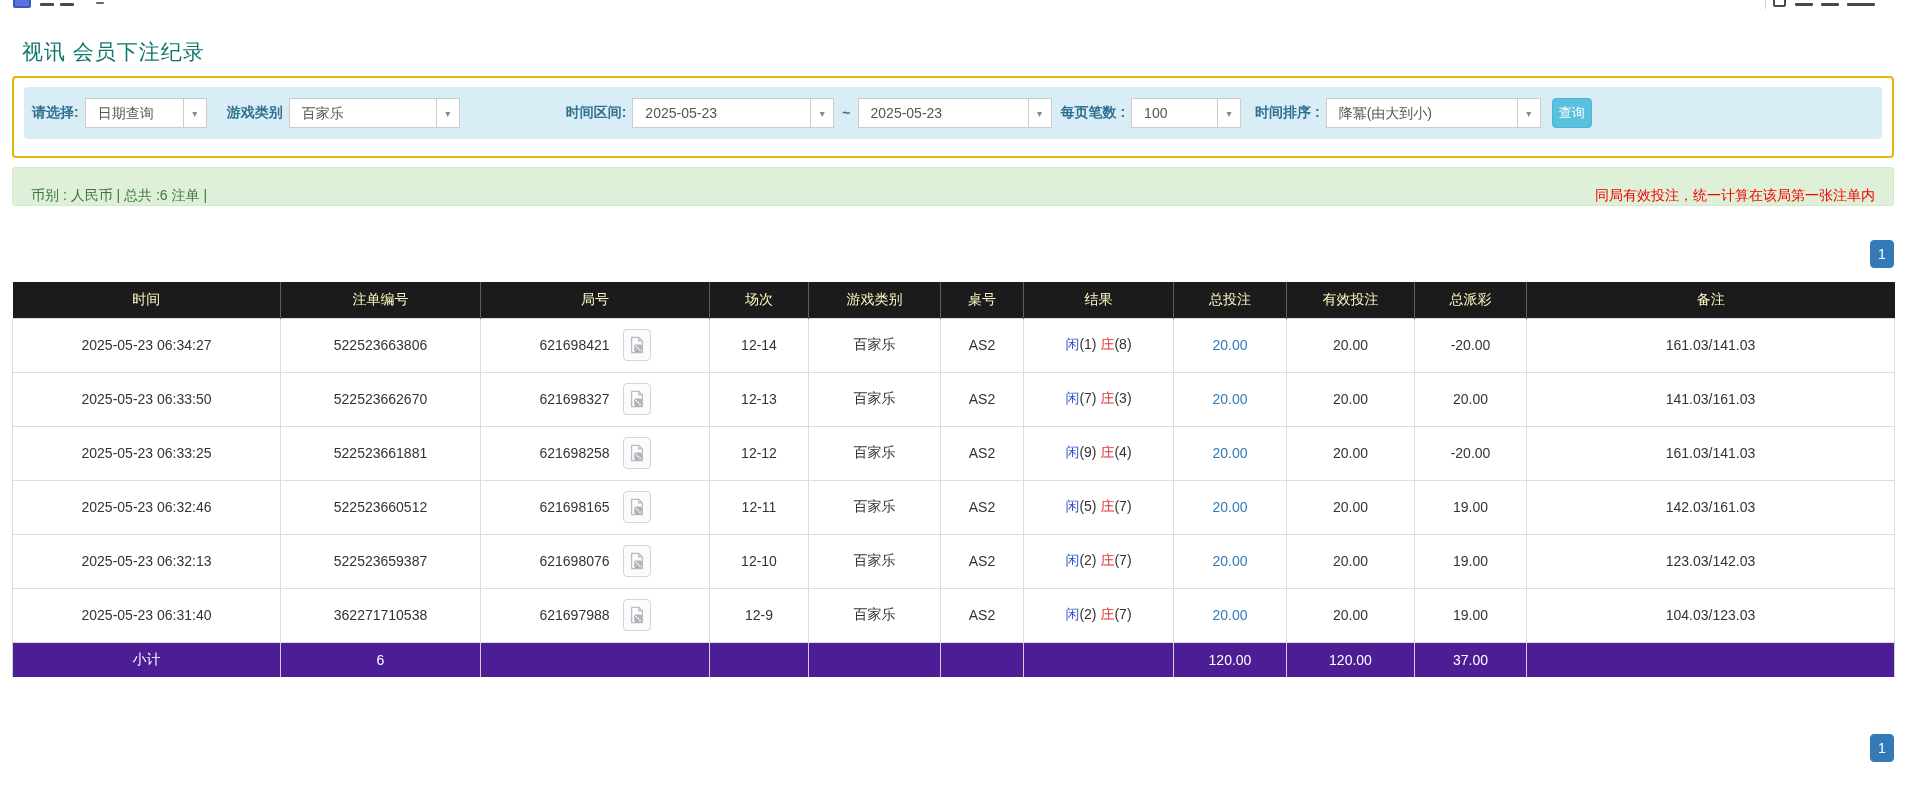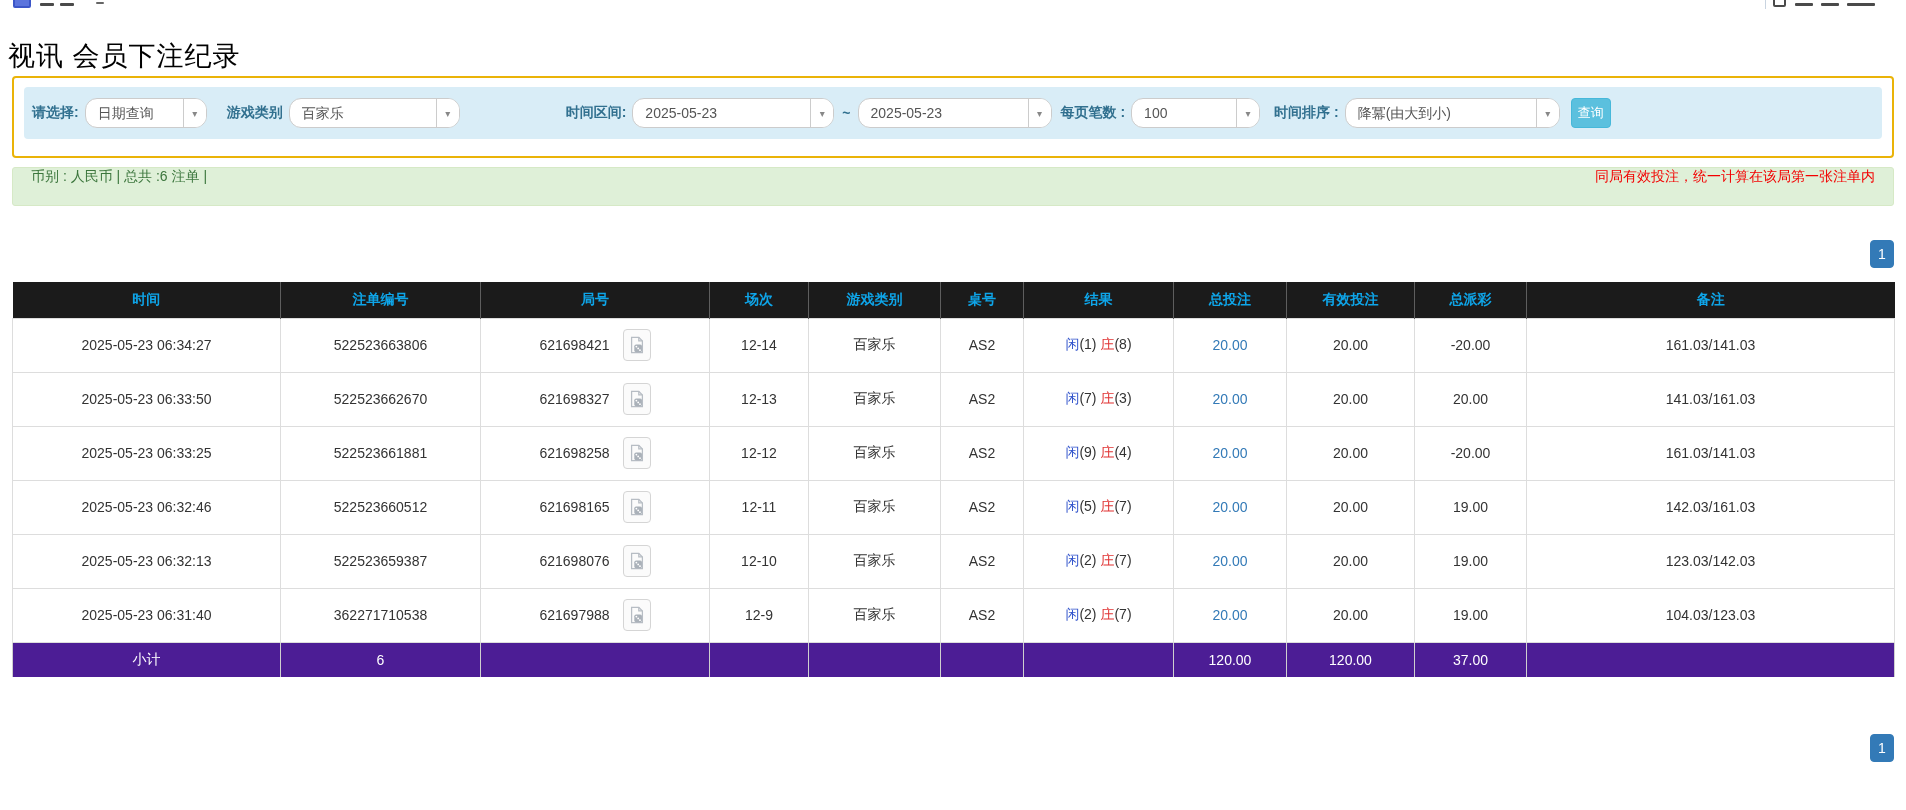--- a/index.html
+++ b/index.html
@@ -8,55 +8,55 @@
 
   
   .top-strip { position: absolute; top: 0; left: 0; width: 1906px; height: 9px; overflow: hidden; }
   .clip-box-blue { position: absolute; top: -6px; left: 13px; width: 18px; height: 14px;
     border: 2px solid #3c56c8; background: #5b74dd; border-radius: 2px; }
   .clip-stroke { position: absolute; background: #4a4a4a; height: 3px; border-radius: 1px; }
   .clip-divider { position: absolute; top: 0; width: 1px; height: 9px; background: #c9d4e0; }
   .clip-box-outline { position: absolute; top: -5px; width: 13px; height: 12px; border: 2px solid #4a4a4a; border-radius: 2px; background:#fff; }
 
   
-  .page-title { position: absolute; top: 38px; left: 8px; font-size: 27px; font-weight: 500; color: #000000; letter-spacing: 1px; }
+  .page-title { position: absolute; top: 38px; left: 22px; font-size: 21px; font-weight: 500; color: #0f766e; letter-spacing: 1px; }
 
   
   .filter-container { position: absolute; top: 76px; left: 12px; width: 1882px; height: 82px;
     background: #fff; border: 2px solid #eab308; border-radius: 4px; }
   .filter-bar { position: absolute; top: 9px; left: 10px; right: 10px; height: 52px;
     background: #d9edf7; border-radius: 4px; display: flex; align-items: center; padding: 0 8px; }
   .flabel { font-size: 14px; font-weight: bold; color: #31708f; white-space: nowrap; }
-  .sel { height: 30px; background: #fff; border: 1px solid #ccc; border-radius: 12px;
+  .sel { height: 30px; background: #fff; border: 1px solid #ccc; border-radius: 0;
     display: flex; align-items: stretch; cursor: pointer; overflow: hidden; }
   .sel-text { flex: 1; font-size: 14px; color: #555; padding: 6px 0 0 12px; white-space: nowrap; overflow: hidden; }
   .sel-caret { width: 23px; border-left: 1px solid #ccc; display: flex; align-items: center;
     justify-content: center; color: #888; font-size: 10px; background: #fff; }
   .tilde { font-size: 14px; color: #31708f; font-weight: bold; }
   .search-btn { width: 40px; height: 30px; background: #5bc0de; border: 1px solid #46b8da;
     border-radius: 4px; color: #fff; font-size: 13px; cursor: pointer; font-family: inherit; padding: 0; }
 
   
   .summary-bar { position: absolute; top: 167px; left: 12px; width: 1882px; height: 39px;
     background: #dff0d8; border: 1px solid #d6e9c6; border-radius: 3px;
-    display: flex; align-items: flex-start; justify-content: space-between; padding: 0 18px; }
+    display: flex; align-items: flex-end; justify-content: space-between; padding: 0 18px; }
   .summary-left { font-size: 14px; color: #3c763d; }
   .summary-right { font-size: 14px; color: #f30000; }
 
   
   .pager { position: absolute; right: 12px; width: 24px; height: 28px; }
   .pager-top { top: 240px; }
   .pager-bottom { top: 734px; }
   .page-btn { width: 24px; height: 28px; background: #337ab7; border: 1px solid #337ab7;
     border-radius: 4px; color: #fff; font-size: 14px; cursor: pointer; font-family: inherit; }
 
   
   .records-table { position: absolute; top: 282px; left: 12px; width: 1882px;
     border-collapse: collapse; table-layout: fixed; }
-  .records-table th { background: #1b1b1b; color: #0ea5e9; font-size: 14px; font-weight: bold;
+  .records-table th { background: #1b1b1b; color: #fef9c3; font-size: 14px; font-weight: normal;
     height: 36px; border-right: 1px solid #5e5e5e; text-align: center; }
   .records-table th:last-child { border-right: none; }
   .records-table td { height: 54px; font-size: 14px; color: #333; text-align: center;
     border: 1px solid #ddd; background: #fff; }
   .records-table .row-gray td { background: #4c1d95; color: #fff; height: 36px;
     border-right: 1px solid #cfcfcf; border-left: 1px solid #cfcfcf; border-top: none; border-bottom: none; }
   .records-table .row-sub td { border-bottom: 3px solid #fff; }
   .bet-link { color: #337ab7; text-decoration: none; cursor: pointer; }
   .neg { color: #e02b2b; }
   .res-player { color: #35c; }
@@ -103,21 +103,21 @@
       <span class="sel-text">2025-05-23</span>
       <span class="sel-caret">▾</span>
     </div>
     <span class="tilde" style="margin-right:7px;">~</span>
     <div class="sel" style="width:194px; margin-right:9px;">
       <span class="sel-text">2025-05-23</span>
       <span class="sel-caret">▾</span>
     </div>
 
     <span class="flabel" style="margin-right:6px;">每页笔数 :</span>
-    <div class="sel" style="width:129px; margin-right:14px;">
+    <div class="sel" style="width:110px; margin-right:14px;">
       <span class="sel-text">100</span>
       <span class="sel-caret">▾</span>
     </div>
 
     <span class="flabel" style="margin-right:6px;">时间排序 :</span>
     <div class="sel" style="width:215px; margin-right:11px;">
       <span class="sel-text">降冪(由大到小)</span>
       <span class="sel-caret">▾</span>
     </div>
 

